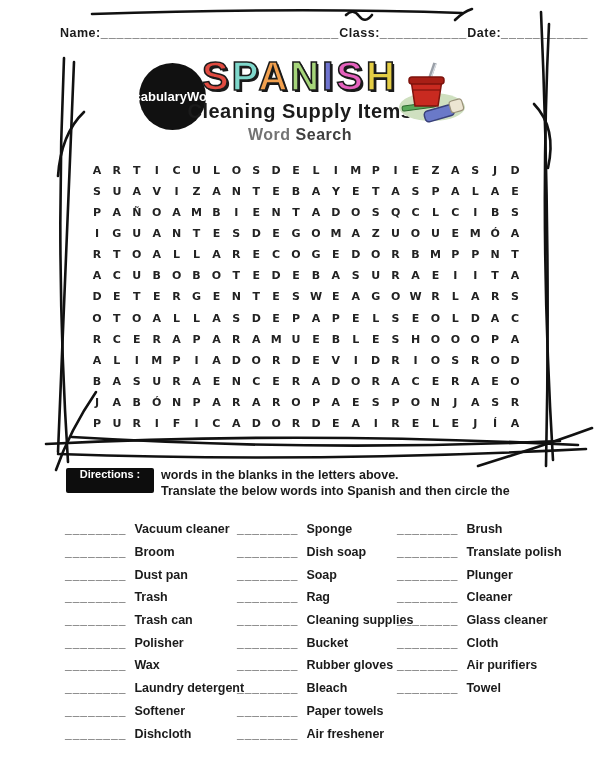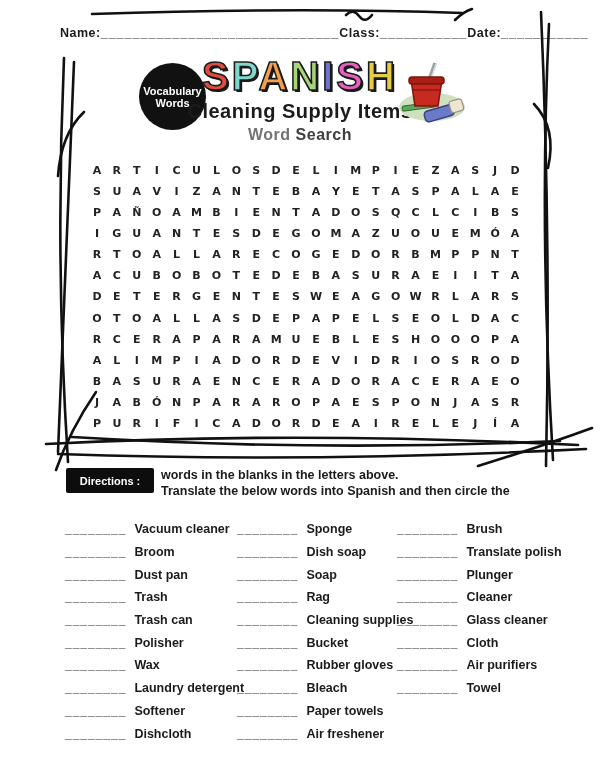--- a/index.html
+++ b/index.html
@@ -9,22 +9,22 @@
   }
   
   .name-line{
     position:absolute;left:60px;top:26px;width:500px;
     font-size:12.5px;font-weight:700;letter-spacing:.5px;white-space:nowrap;
   }
   .name-line .blankrun{font-weight:700;letter-spacing:1px;}
   
   .badge{
     position:absolute;left:139px;top:63px;width:67px;height:67px;border-radius:50%;
-    background:#111;color:#fff;display:flex;flex-direction:column;align-items:center;justify-content:center;
-    font-size:11px;font-weight:700;line-height:12px;text-align:center;
+    background:#111;color:#fff;display:flex;flex-direction:row;align-items:center;justify-content:center;
+    font-size:13px;font-weight:700;line-height:12px;text-align:center;
   }
   
   .spanish{
     position:absolute;left:0;top:54px;width:600px;text-align:center;
     font-size:40px;font-weight:800;letter-spacing:3px;line-height:44px;
   }
   .sp-letter{
     -webkit-text-stroke:1.6px #1a1a1a;text-shadow:2px 2px 0 #1a1a1a;
   }
   .subtitle{
@@ -44,21 +44,21 @@
     position:absolute;left:87px;top:160px;width:438px;height:274px;
     display:grid;grid-template-columns:repeat(22,1fr);grid-auto-rows:1fr;
   }
   .cell{
     display:flex;align-items:center;justify-content:center;
     font-family:"DejaVu Sans",sans-serif;font-size:11px;font-weight:700;color:#222;
   }
   
   .dir-box{
     position:absolute;left:66px;top:468px;width:88px;height:25px;background:#0d0d0d;
-    color:#fff;display:flex;align-items:center;justify-content:center;
+    color:#fff;display:flex;justify-content:center;
     font-size:11px;font-weight:700;border-radius:2px;
   }
   .dir-text{
     position:absolute;left:161px;top:467px;width:380px;
     font-size:12.5px;font-weight:600;line-height:16px;
   }
   
   .word-col{position:absolute;top:518px;width:180px;}
   .word-col.c1{left:65px;}
   .word-col.c2{left:237px;}

